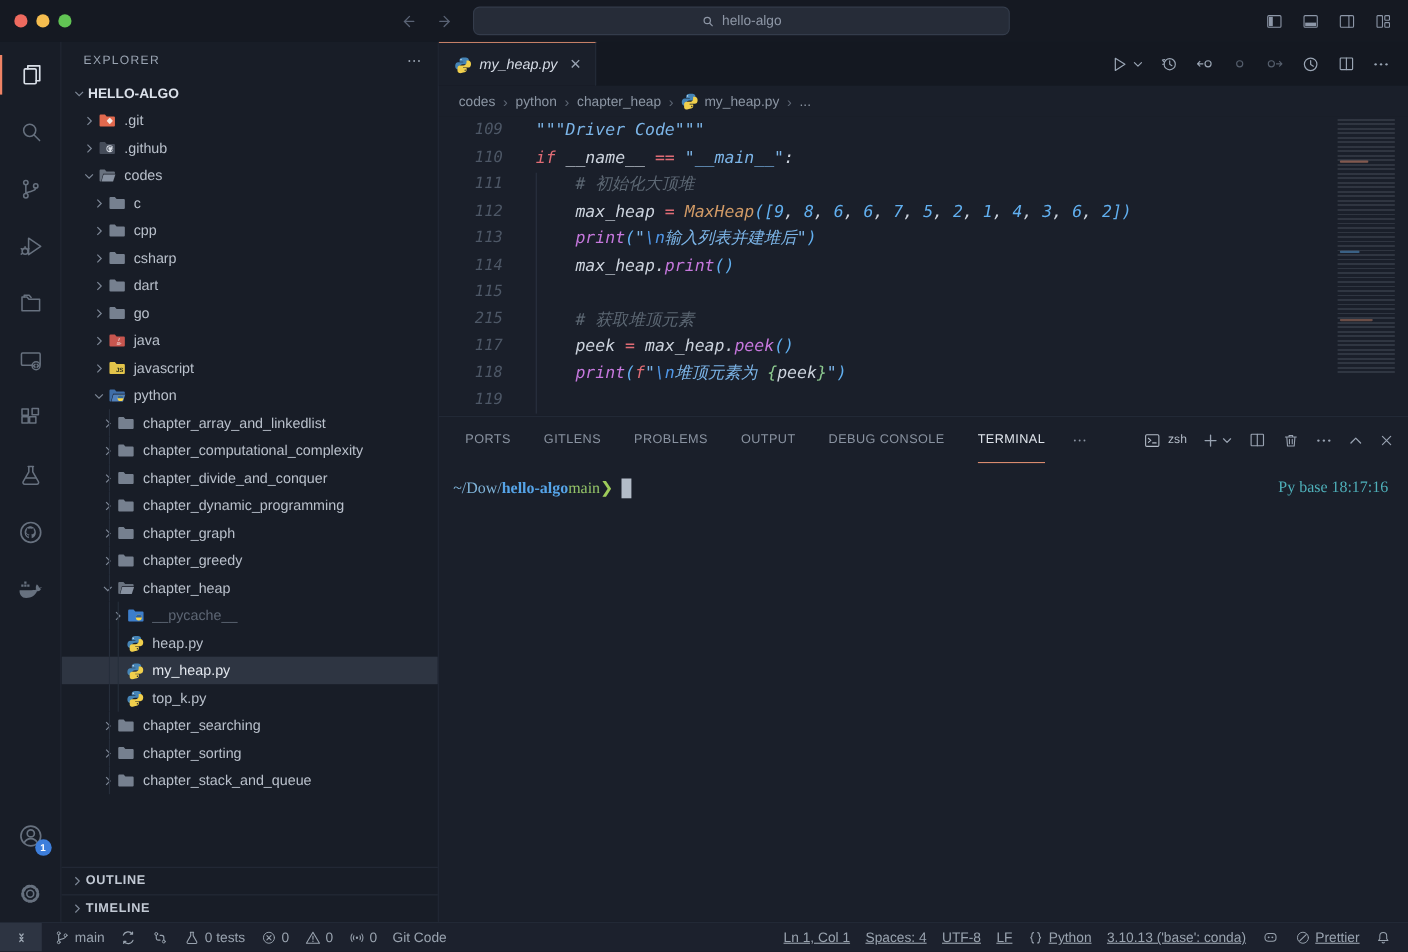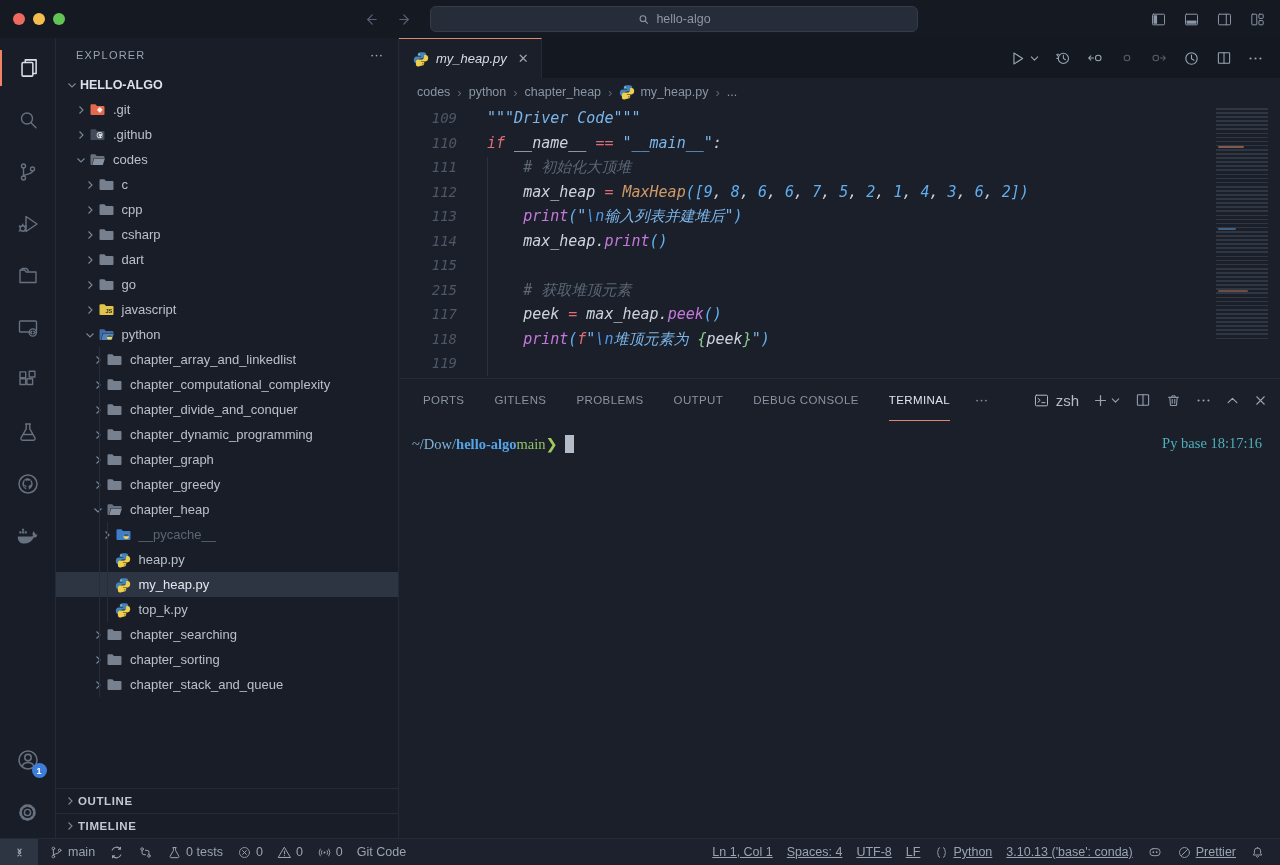--- a/index.html
+++ b/index.html
@@ -70,21 +70,21 @@
   .c-k{color:#e06c75}.c-o{color:#e06c75}.c-s{color:#7cb5e8}.c-e{color:#4f97e8}.c-f{color:#c678dd}
   .c-cl{color:#d19a66}.c-n{color:#61afef}.c-b{color:#61afef}.c-br{color:#8cc98f}.c-c{color:#5c6773}
   .c-v{color:#ccd3dd}.c-p{color:#ccd3dd}
   
   .panel{flex:1;background:var(--bg-panel);border-top:1px solid var(--border);display:flex;flex-direction:column;min-height:0;}
   .panel-header{height:42px;display:flex;align-items:center;padding:0 12px 0 24px;}
   .ptab{font-size:11.5px;letter-spacing:.4px;color:#8a93a1;margin-right:30px;height:42px;display:flex;align-items:center;
         border-bottom:1.5px solid transparent;cursor:pointer;text-transform:uppercase;}
   .ptab.active{color:#e0e5ec;border-bottom-color:var(--accent);}
   .panel-right{margin-left:auto;display:flex;align-items:center;gap:13px;color:#99a3b2;}
-  .zshwrap{display:flex;align-items:flex-end;gap:6px;color:#b4bcc8;font-size:15px;}
+  .zshwrap{display:flex;align-items:center;gap:6px;color:#b4bcc8;font-size:11px;}
   .plus-drop{display:flex;align-items:center;gap:1px;}
   .terminal{flex:1;position:relative;font-family:Liberation Serif, serif;font-size:14.5px;padding:14px 16px 0 13px;}
   .tprompt{display:flex;align-items:center;}
   .t-path{color:#7fb3d8}.t-repo{color:#56a4e8;font-weight:bold}.t-branch{color:#94c468}.t-arrow{color:#9ecb5a}
   .cursor{display:inline-block;width:9px;height:18px;background:#b3bcc8;margin-left:7px;}
   .t-right{position:absolute;right:18px;top:14px;color:#4fb0ba;}
   
   .statusbar{height:27px;background:var(--bg-status);border-top:1px solid var(--border);display:flex;align-items:center;
      font-size:12.5px;color:#99a3af;}
   .sb-left,.sb-right{display:flex;align-items:center;height:100%;}
@@ -366,20 +366,36 @@
             <svg width="12" height="12" viewBox="0 0 24 24" fill="none" stroke="currentColor" stroke-width="2.2">
               <path d="M9 5l7 7-7 7"></path>
             </svg>
           </span>
     <span class="ficon">
             <svg width="17" height="15" viewBox="0 0 16 15">
               <path d="M1 3.2a1 1 0 011-1h3.9l1.6 1.7H14a1 1 0 011 1v7.2a1 1 0 01-1 1H2a1 1 0 01-1-1z" fill="#76808f"></path>
             </svg>
           </span>
     <span class="lbl">go</span>
+  </div>
+        <div class="trow" style="padding-left:25.5px">
+
+    <span class="chev">
+            <svg width="12" height="12" viewBox="0 0 24 24" fill="none" stroke="currentColor" stroke-width="2.2">
+              <path d="M9 5l7 7-7 7"></path>
+            </svg>
+          </span>
+    <span class="ficon">
+            <svg width="17" height="15" viewBox="0 0 16 15">
+              <path d="M1 3.2a1 1 0 011-1h3.9l1.6 1.7H14a1 1 0 011 1v7.2a1 1 0 01-1 1H2a1 1 0 01-1-1z" fill="#c8564f"></path>
+              <path d="M9.8 5.4c.9.8-.9 1.5-.4 2.4" stroke="#f3e3e1" fill="none" stroke-width=".8"></path>
+              <path d="M7.6 10.8c2.2.5 4.3-.2 3.6-.7M8 9.6c1.6.3 3 0 2.6-.4" stroke="#f3e3e1" fill="none" stroke-width=".8"></path>
+            </svg>
+          </span>
+    <span class="lbl">java</span>
   </div>
         <div class="trow" style="padding-left:25.5px">
 
     <span class="chev">
             <svg width="12" height="12" viewBox="0 0 24 24" fill="none" stroke="currentColor" stroke-width="2.2">
               <path d="M9 5l7 7-7 7"></path>
             </svg>
           </span>
     <span class="ficon">
             <svg width="17" height="15" viewBox="0 0 16 15">

